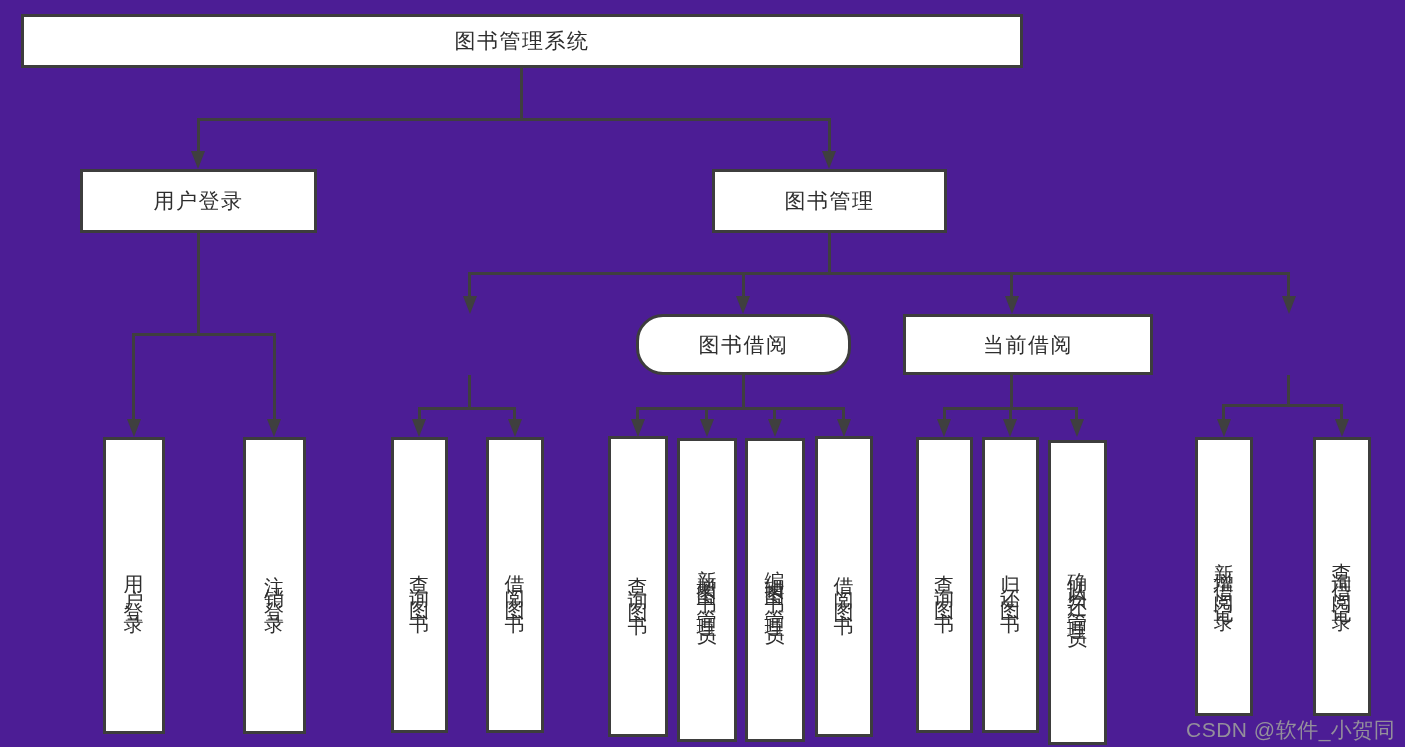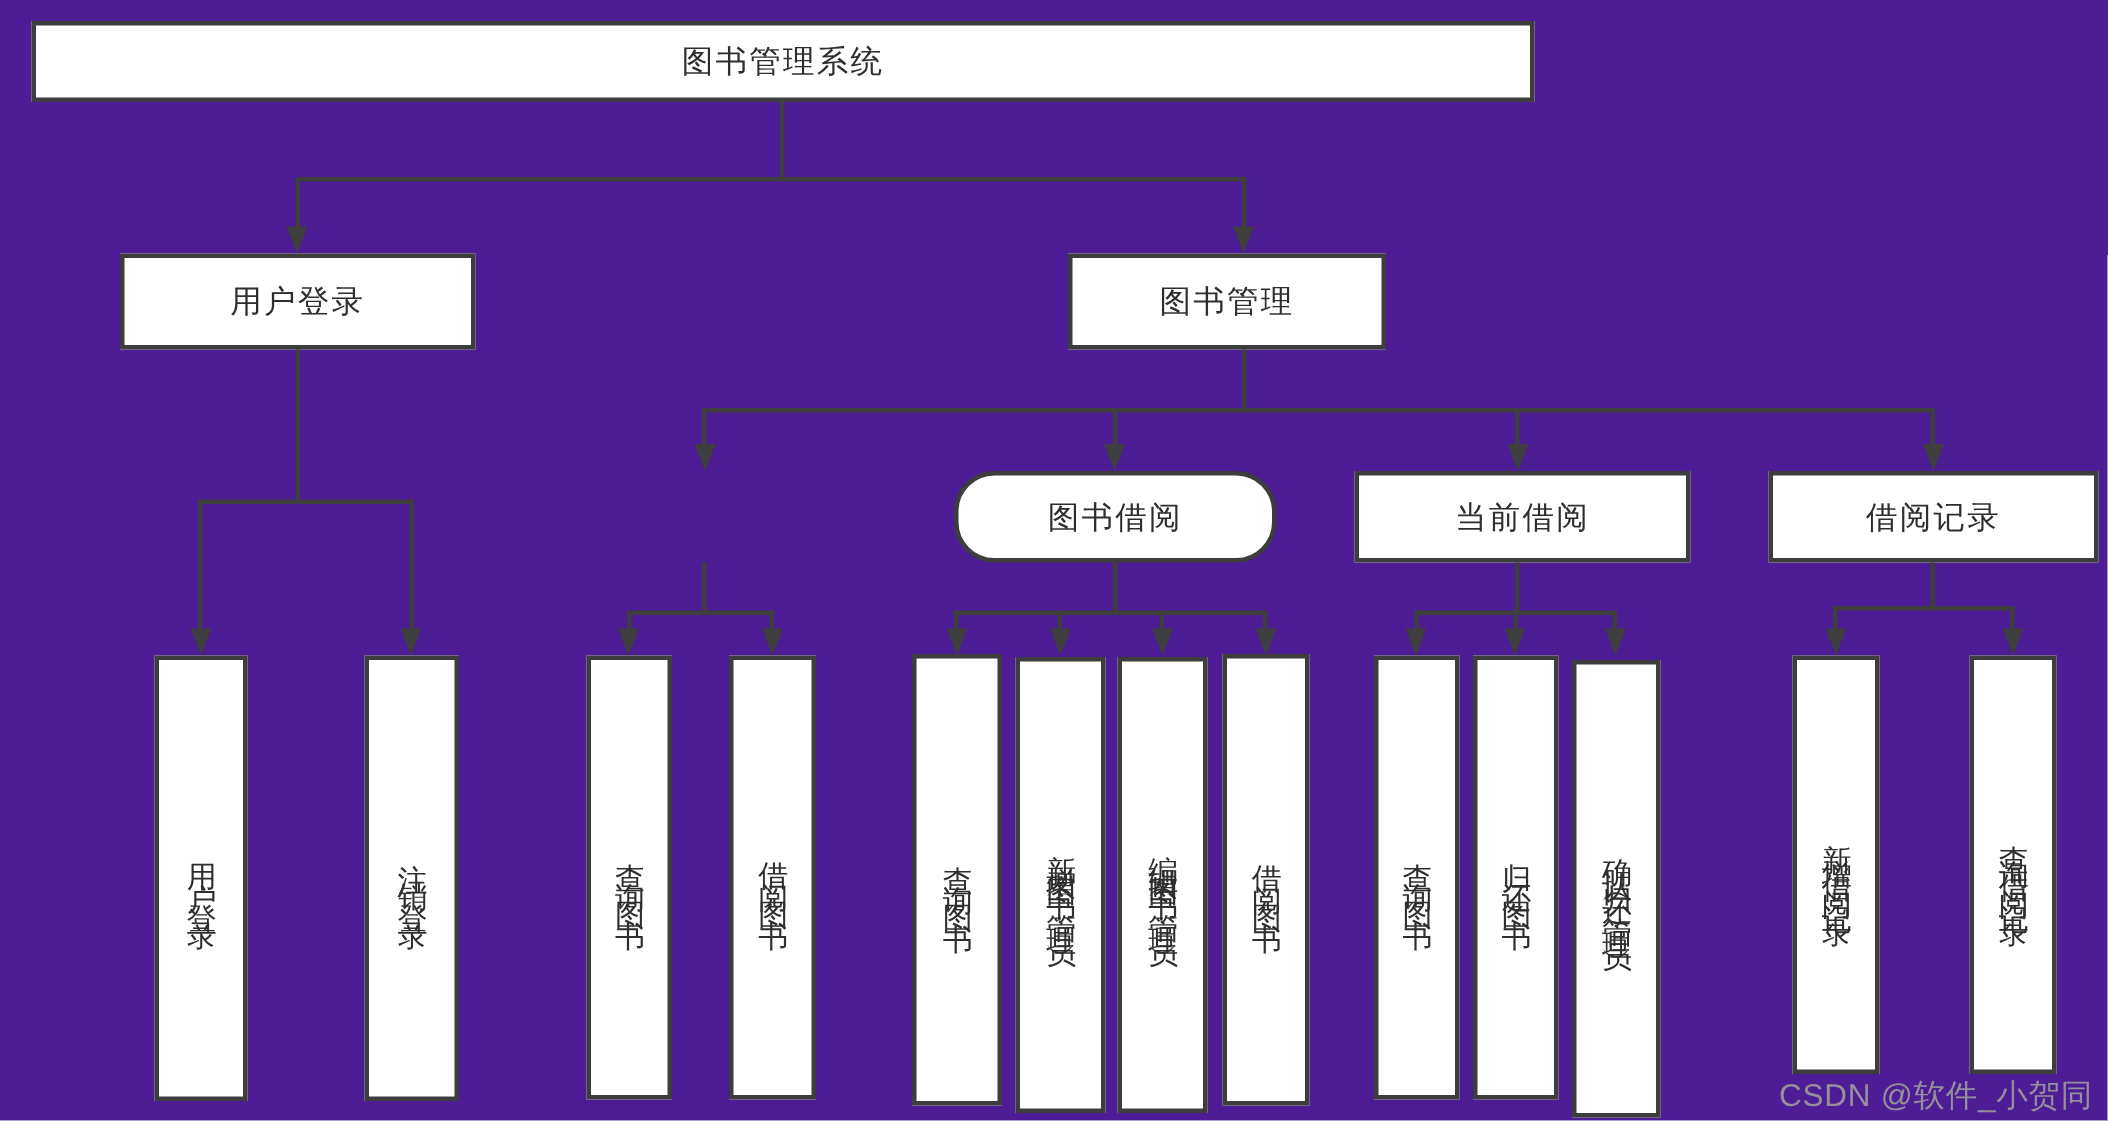--- a/index.html
+++ b/index.html
@@ -49,21 +49,21 @@
   <div class="vl" style="left:520px;top:68px;height:52px;"></div>
   <div class="hl" style="left:197px;top:118px;width:634px;"></div>
   <div class="vl" style="left:197px;top:118px;height:35px;"></div>
   <div class="ar" style="left:191px;top:151px;"></div>
   <div class="vl" style="left:828px;top:118px;height:35px;"></div>
   <div class="ar" style="left:822px;top:151px;"></div>
 
   <div class="bh" style="left:80px;top:169px;width:237px;height:64px;">
     <span>用户登录</span>
   </div>
-  <div class="bh" style="left:712px;top:169px;width:212px;height:64px;">
+  <div class="bh" style="left:712px;top:169px;width:235px;height:64px;">
     <span>图书管理</span>
   </div>
 
   <div class="vl" style="left:197px;top:233px;height:103px;"></div>
   <div class="hl" style="left:132px;top:333px;width:144px;"></div>
   <div class="vl" style="left:132px;top:333px;height:88px;"></div>
   <div class="ar" style="left:127px;top:419px;"></div>
   <div class="vl" style="left:273px;top:333px;height:88px;"></div>
   <div class="ar" style="left:267px;top:419px;"></div>
 
@@ -74,25 +74,22 @@
   <div class="vl" style="left:742px;top:272px;height:26px;"></div>
   <div class="ar" style="left:736px;top:296px;"></div>
   <div class="vl" style="left:1010px;top:272px;height:26px;"></div>
   <div class="ar" style="left:1005px;top:296px;"></div>
   <div class="vl" style="left:1287px;top:272px;height:26px;"></div>
   <div class="ar" style="left:1282px;top:296px;"></div>
 
   <div class="bh" style="left:636px;top:314px;width:215px;height:61px;border-radius:27px;">
     <span>图书借阅</span>
   </div>
-  <div class="bh" style="left:903px;top:314px;width:224px;height:61px;">
+  <div class="bh" style="left:903px;top:314px;width:250px;height:61px;">
     <span>当前借阅</span>
-  </div>
-  <div class="bh" style="left:1179px;top:314px;width:220px;height:61px;">
-    <span>借阅记录</span>
   </div>
 
   <div class="vl" style="left:468px;top:375px;height:35px;"></div>
   <div class="hl" style="left:418px;top:407px;width:98px;"></div>
   <div class="vl" style="left:418px;top:407px;height:14px;"></div>
   <div class="ar" style="left:412px;top:419px;"></div>
   <div class="vl" style="left:513px;top:407px;height:14px;"></div>
   <div class="ar" style="left:508px;top:419px;"></div>
 
   <div class="vl" style="left:742px;top:375px;height:35px;"></div>

